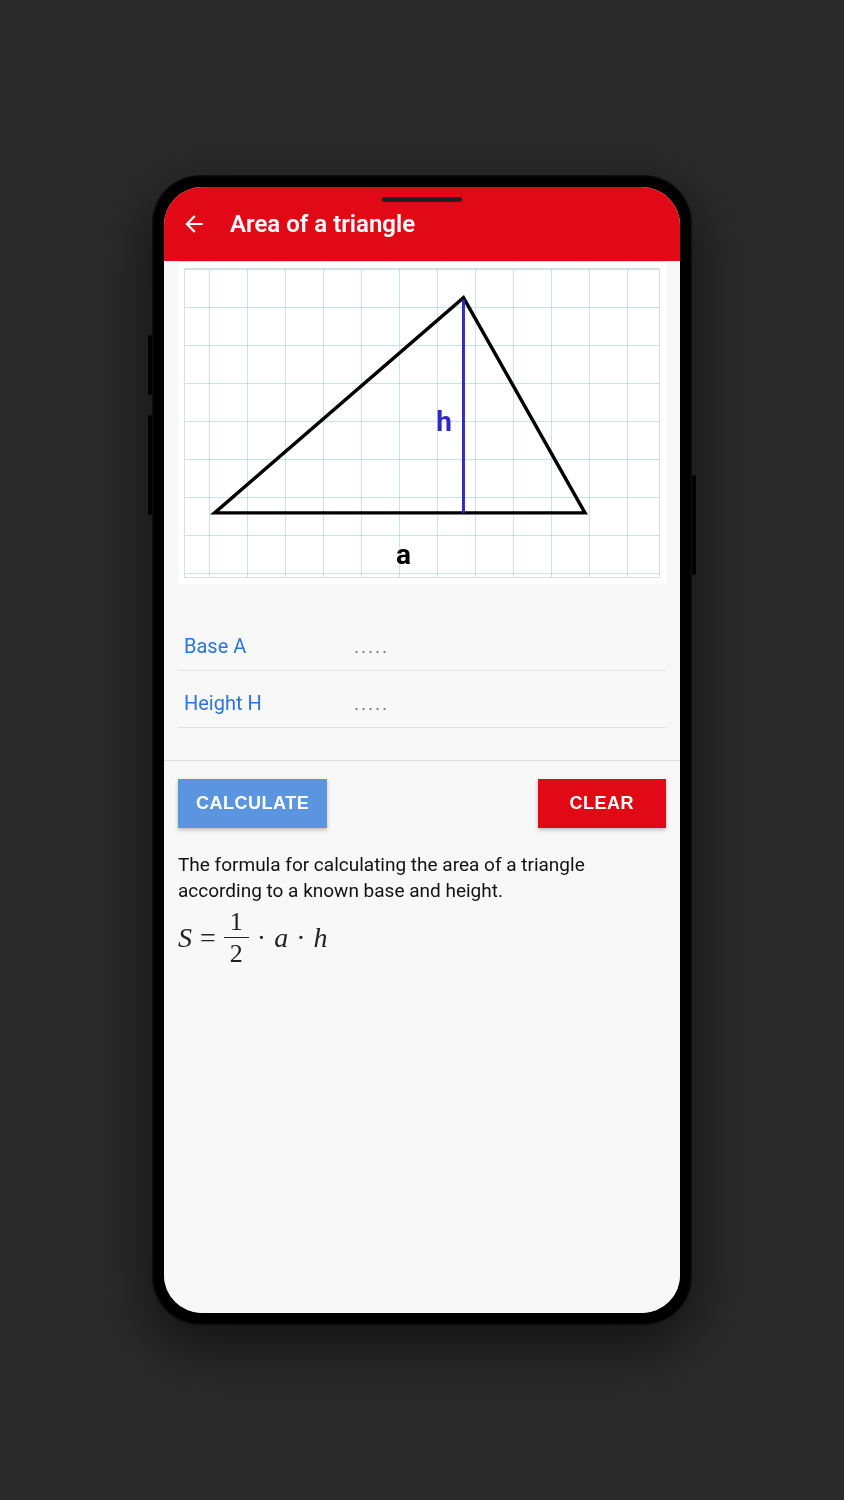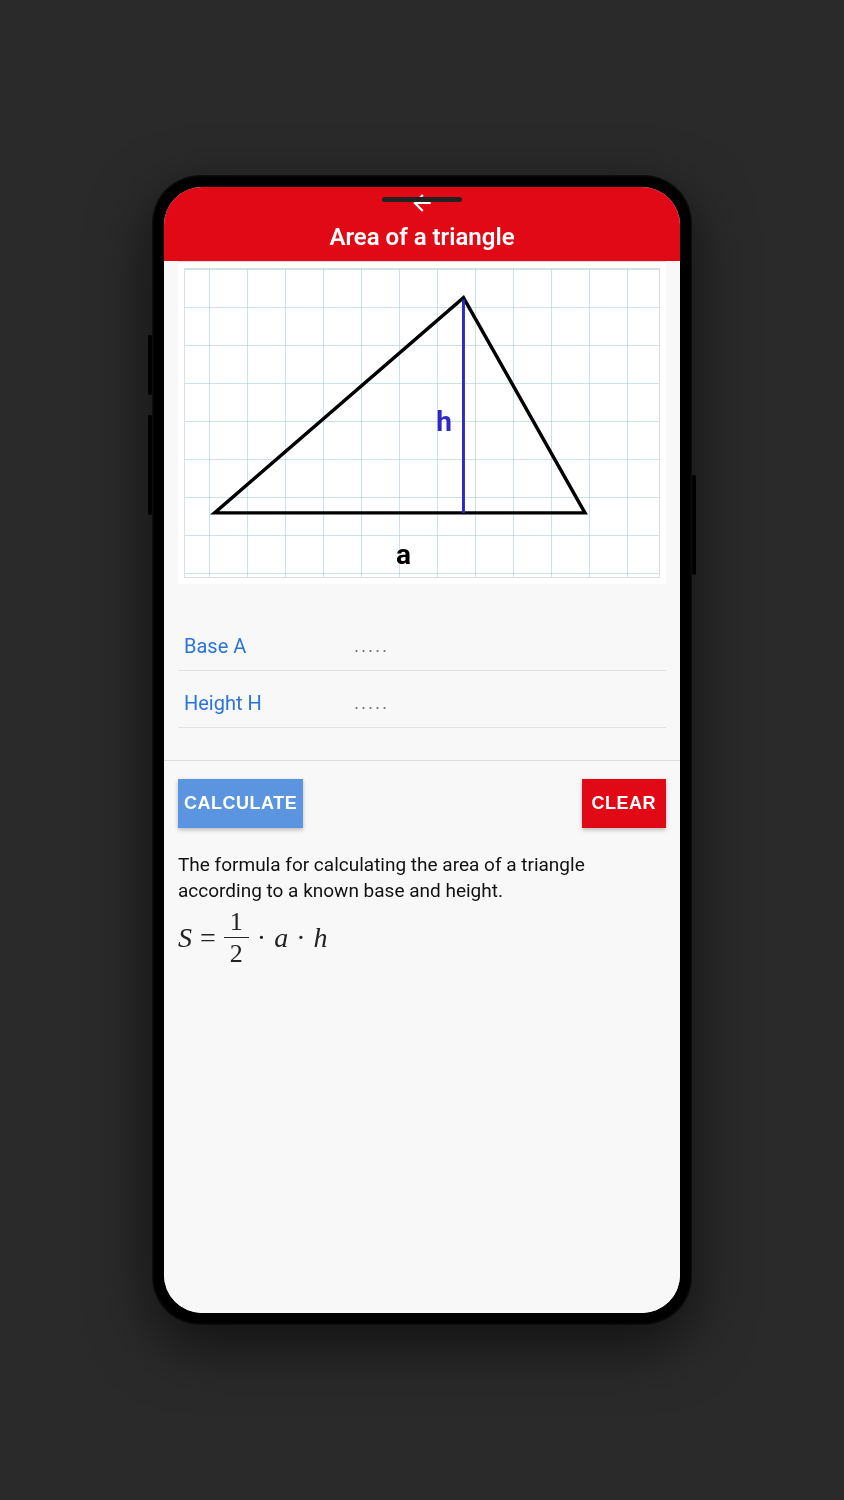--- a/index.html
+++ b/index.html
@@ -47,22 +47,21 @@
       overflow: hidden;
       display: flex;
       flex-direction: column;
     }
     .app-bar {
       background: #e10915;
       height: 74px;
       display: flex;
       align-items: center;
       padding: 0 14px;
-      gap: 4px;
-      flex-direction: column;
+      gap: 20px;
     }
     .back-btn {
       width: 32px;
       height: 32px;
       display: flex;
       align-items: center;
       justify-content: center;
       cursor: pointer;
     }
     .app-title {
@@ -112,21 +111,21 @@
       position: absolute;
       color: #000;
       font-size: 28px;
       font-weight: 700;
       left: 44.5%;
       bottom: 6px;
     }
     .input-section { padding: 0 14px; }
     .input-row {
       display: flex;
-      align-items: center;
+      align-items: flex-end;
       gap: 20px;
       padding: 20px 12px 12px 6px;
       border-bottom: 1px solid #e2e2e2;
     }
     .input-label {
       color: #2c74da;
       font-size: 20px;
       width: 150px;
     }
     .input-field {
@@ -140,28 +139,28 @@
     }
     .divider { height: 1px; background: #ddd; margin: 32px 0 0; }
     .actions {
       display: flex;
       justify-content: space-between;
       padding: 18px 14px 14px;
     }
     .btn {
       font-size: 18px;
       font-weight: 600;
-      padding: 14px 6px;
+      padding: 14px 18px;
       border: none;
       cursor: pointer;
       letter-spacing: 0.5px;
       box-shadow: 0 2px 4px rgba(0,0,0,0.25);
     }
     .btn-primary { background: #5b95e0; color: #fff; }
-    .btn-danger { background: #e10915; color: #fff; padding: 14px 10px; }
+    .btn-danger { background: #e10915; color: #fff; padding: 14px 32px; }
     .formula-text {
       font-size: 19px;
       color: #111;
       margin: 10px 14px 0;
       line-height: 1.35;
     }
     .formula {
       margin: 6px 14px;
       display: flex;
       align-items: center;

